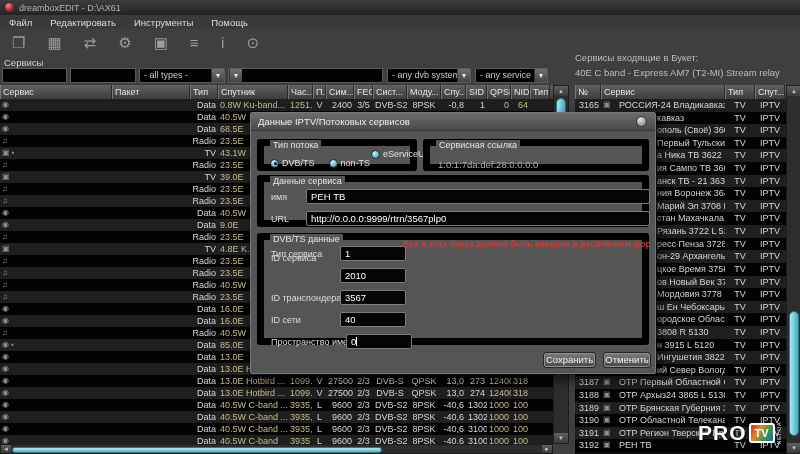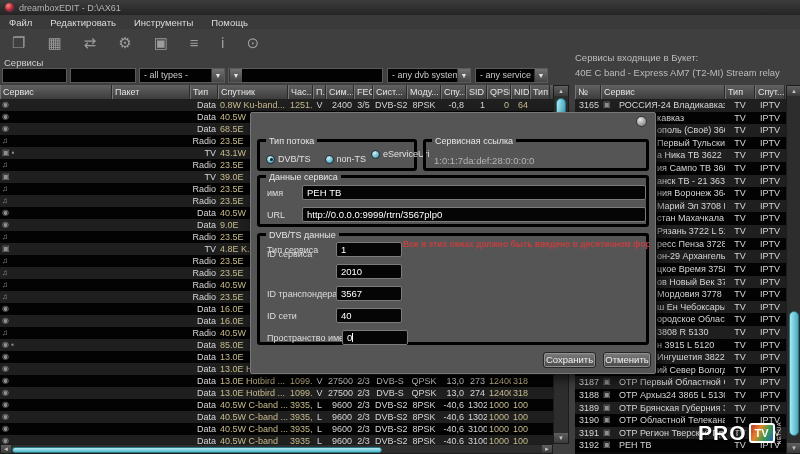--- a/index.html
+++ b/index.html
@@ -44,21 +44,21 @@
   .varrow{height:10px;background:linear-gradient(#5f5f5f,#3a3a3a);color:#c5c5c5;font-size:6px;text-align:center;line-height:10px}
   .vthumb{position:absolute;left:2px;width:10px;border-radius:5px;background:linear-gradient(90deg,#a9e9f2,#47adc0);border:1px solid #2b7886}
   .hscroll{height:10px;background:#2d2d2d;border:1px solid #1c1c1c;display:flex;align-items:stretch}
   .harrow{width:10px;background:linear-gradient(#5f5f5f,#3a3a3a);color:#c5c5c5;font-size:6px;text-align:center;line-height:8px}
   .hthumb{position:absolute;top:2px;height:6px;border-radius:3px;background:linear-gradient(#b5ecf4,#4fb6c8);border:1px solid #2b7886}
 
   
   .dialog{left:250px;top:112px;width:406px;height:262px;background:#555;border:1px solid #777;border-radius:2px;box-shadow:4px 5px 12px rgba(0,0,0,.65);z-index:10}
   .dlg-title{height:18px;background:linear-gradient(#6c6c6c,#4a4a4a);border-bottom:1px solid #383838;color:#efefef;font-size:9.5px;line-height:17px;padding:0 7px;border-radius:2px 2px 0 0}
   .dlg-close{position:absolute;right:8px;top:3px;width:11px;height:11px;border-radius:50%;background:radial-gradient(circle at 35% 30%,#e8e8e8,#6b6b6b);border:1px solid #333}
-  .grp{position:absolute;border:3px solid #000000;border-radius:3px}
+  .grp{position:absolute;border:7px solid #000000;border-radius:3px}
   .legend{position:absolute;top:-6px;left:6px;background:#555;padding:0 3px;font-size:9px;color:#e6e6e6;line-height:11px;white-space:nowrap}
   .radio-row{display:flex;align-items:center;gap:4px;padding:12px 6px 0 6px;font-size:9px;color:#e2e2e2}
   .radio{width:9px;height:9px;border-radius:50%;background:radial-gradient(circle at 35% 28%,#cdf2f8,#2e8fa6);border:1px solid #1d2d33;position:relative;flex:0 0 auto}
   .radio.sel::after{content:"";position:absolute;left:2.5px;top:2.5px;width:3px;height:3px;border-radius:50%;background:#0b2229}
   .radio-opt{display:flex;align-items:center;gap:3px;margin-right:10px}
   .linkval{padding:13px 0 0 8px;font-size:9.5px;color:#b4b4b4;white-space:nowrap}
   .flabel{position:absolute;left:7px;font-size:9px;color:#dedede;white-space:nowrap}
   .din{position:absolute;background:#050505;border:1px solid #7c7c7c;border-radius:2px;color:#fff;font-size:9.5px;height:15px;line-height:13px;padding:0 4px;white-space:nowrap;overflow:hidden}
   .caret{display:inline-block;width:1px;height:9px;background:#fff;vertical-align:-1px}
   .warn{position:absolute;left:152px;top:126px;width:246px;font-size:8.5px;font-weight:bold;color:#c14040;white-space:nowrap;overflow:hidden}
@@ -854,20 +854,21 @@
   <div class="varrow" style="position:absolute;bottom:0;left:0;right:0">▼</div>
 </div>
 
 <div class="abs wm">
   <span class="wm-pro">PRO</span>
   <span class="wm-tv">TV</span>
   <span class="wm-site">NET.UA</span>
 </div>
 
 <div class="abs dialog">
+  <div class="dlg-title">Данные IPTV/Потоковых сервисов</div>
   <div class="dlg-close"></div>
 
   <div class="grp" style="left:6px;top:26px;width:160px;height:32px">
     <span class="legend">Тип потока</span>
     <div class="radio-row">
       <span class="radio-opt">
         <span class="radio sel"></span>
         <span>DVB/TS</span>
       </span>
       <span class="radio-opt">

